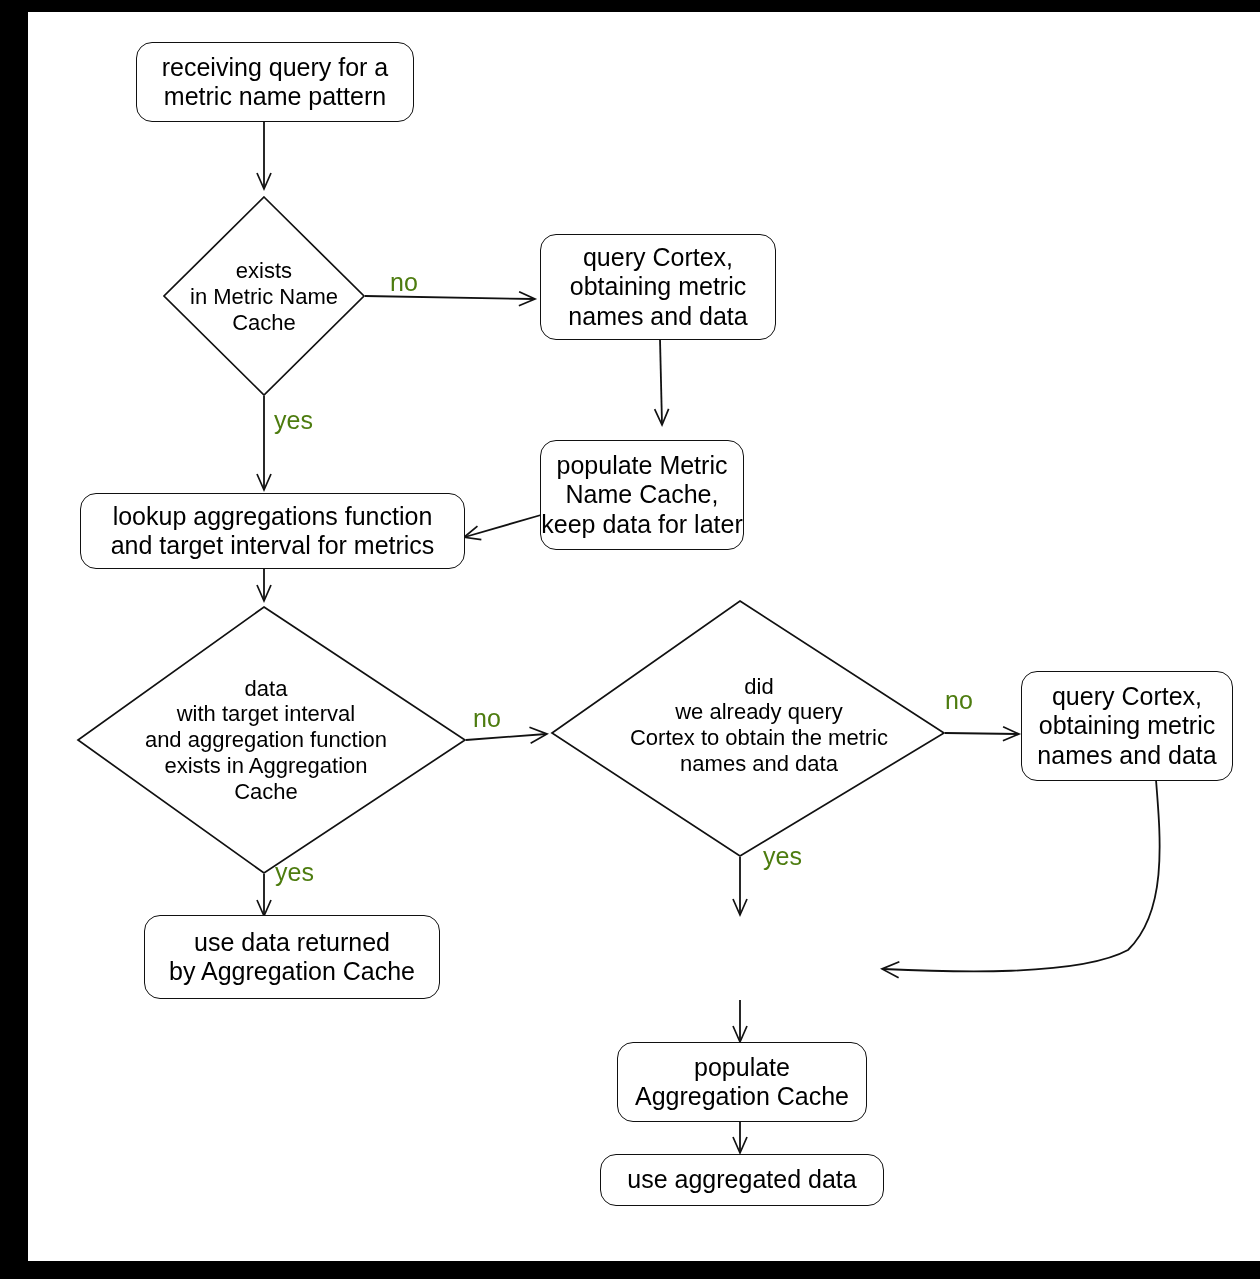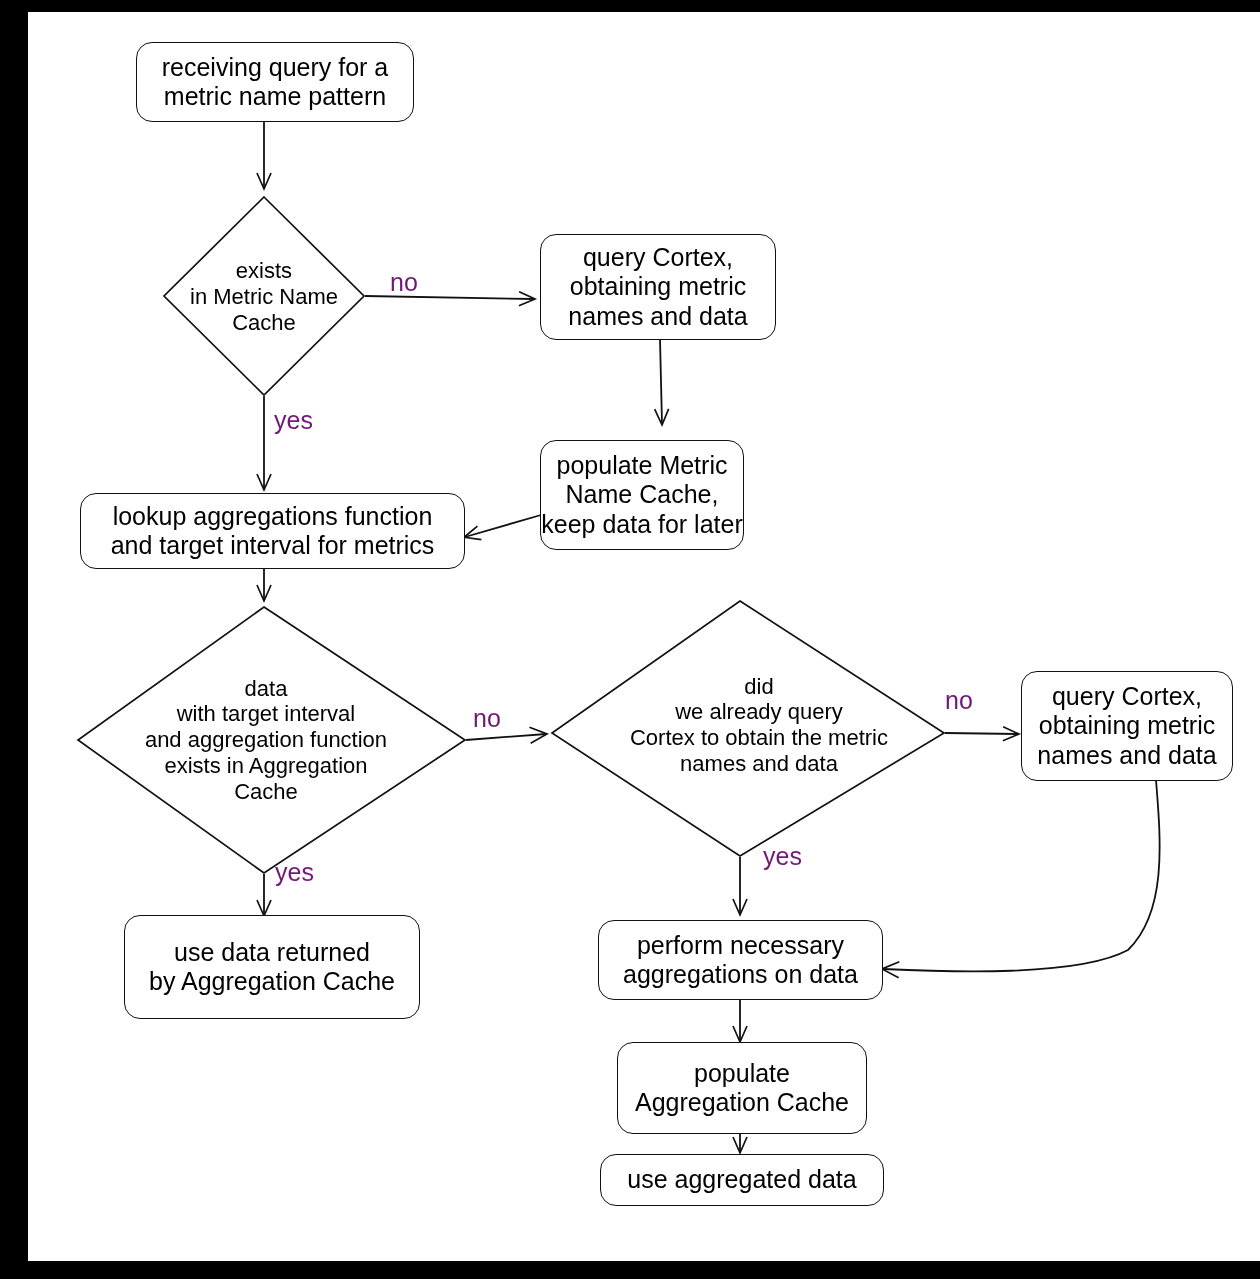--- a/index.html
+++ b/index.html
@@ -62,21 +62,21 @@
     text-align: center;
     font-size: 22px;
     line-height: 1.17;
     white-space: pre-line;
     color: #000;
     pointer-events: none;
   }
   .edge-label {
     position: absolute;
     font-size: 25px;
-    color: #701a75;
+    color: #4d7c0f;
     white-space: nowrap;
   }
 </style>
 </head>
 <body>
 
 <div id="frame">
   <div id="canvas">
 
     <svg class="layer" viewBox="0 0 1232 1249">
@@ -137,27 +137,25 @@
 Name Cache,
 keep data for later</div>
 
     <div class="node box" style="left:52px; top:481px; width:385px; height:76px;">lookup aggregations function
 and target interval for metrics</div>
 
     <div class="node box" style="left:993px; top:659px; width:212px; height:110px;">query Cortex,
 obtaining metric
 names and data</div>
 
-    <div class="node box" style="left:96px; top:903px; width:296px; height:104px;">use data returned
+    <div class="node box" style="left:116px; top:903px; width:296px; height:84px;">use data returned
 by Aggregation Cache</div>
 
-    <div class="node box" style="left:570px; top:908px; width:285px; height:80px;">perform necessary
-aggregations on data</div>
 
-    <div class="node box" style="left:589px; top:1030px; width:250px; height:92px;">populate
+    <div class="node box" style="left:589px; top:1030px; width:250px; height:80px;">populate
 Aggregation Cache</div>
 
     <div class="node box" style="left:572px; top:1142px; width:284px; height:52px;">use aggregated data</div>
 
     <div class="diamond-label" style="left:131px; top:240px; width:210px; height:90px;">exists
 in Metric Name
 Cache</div>
 
     <div class="diamond-label" style="left:56px; top:638px; width:364px; height:180px;">data
 with target interval

